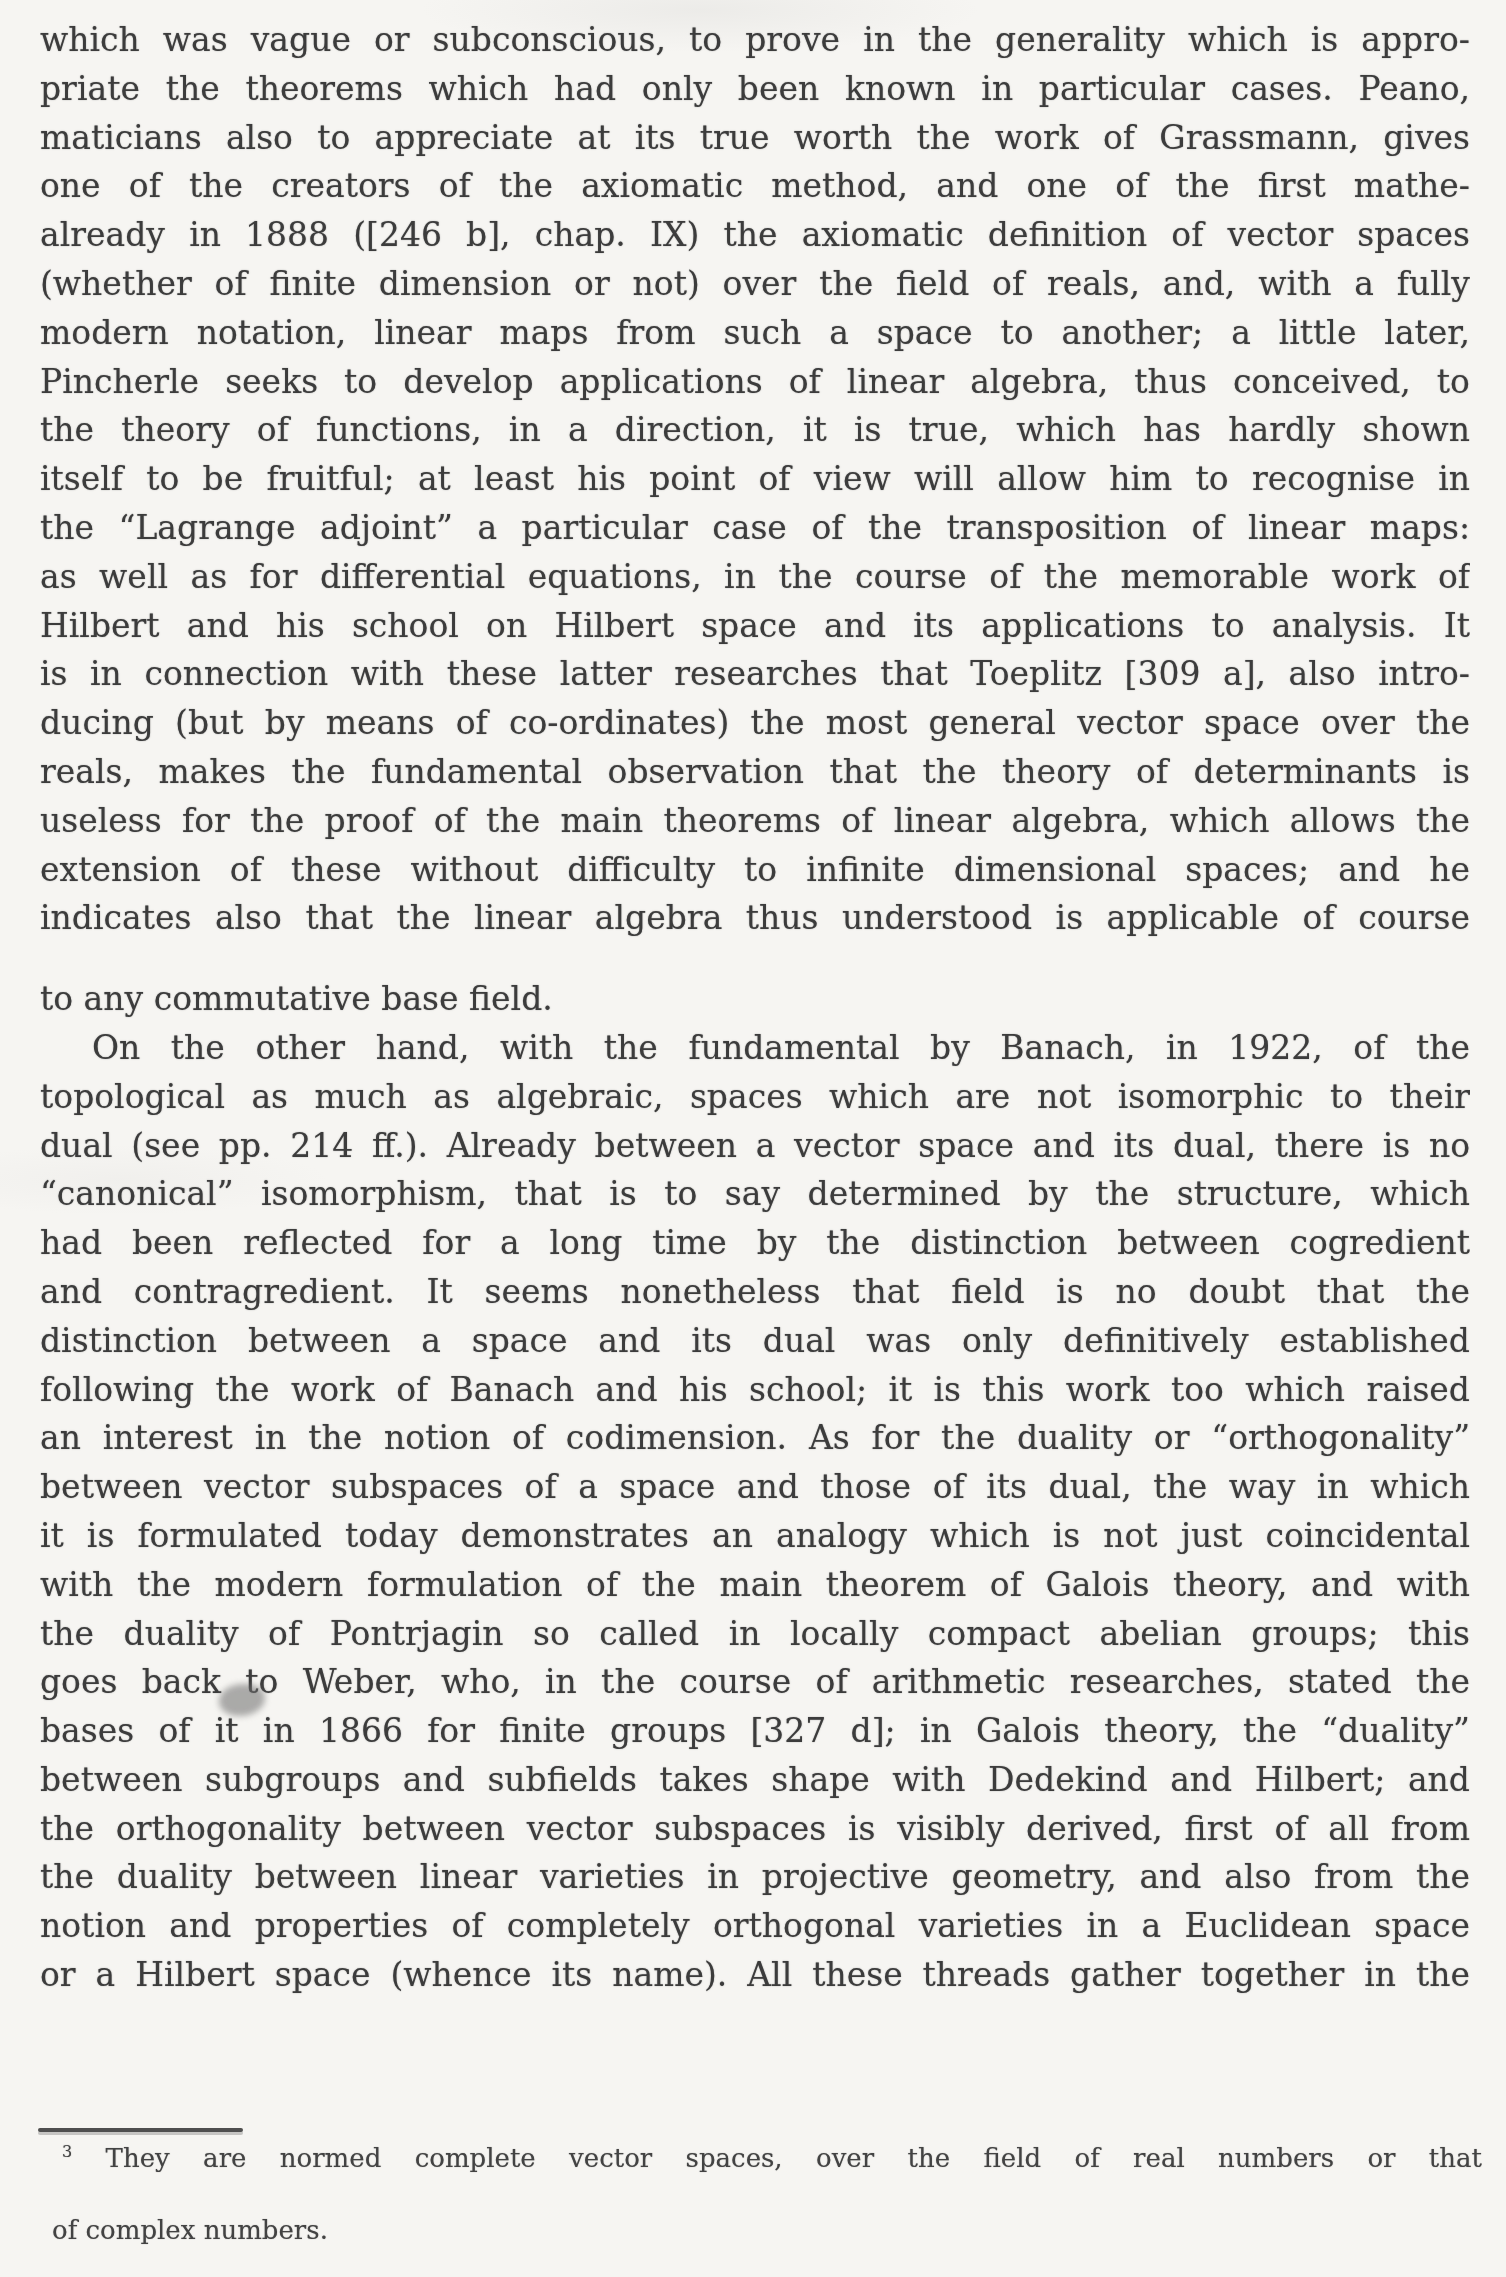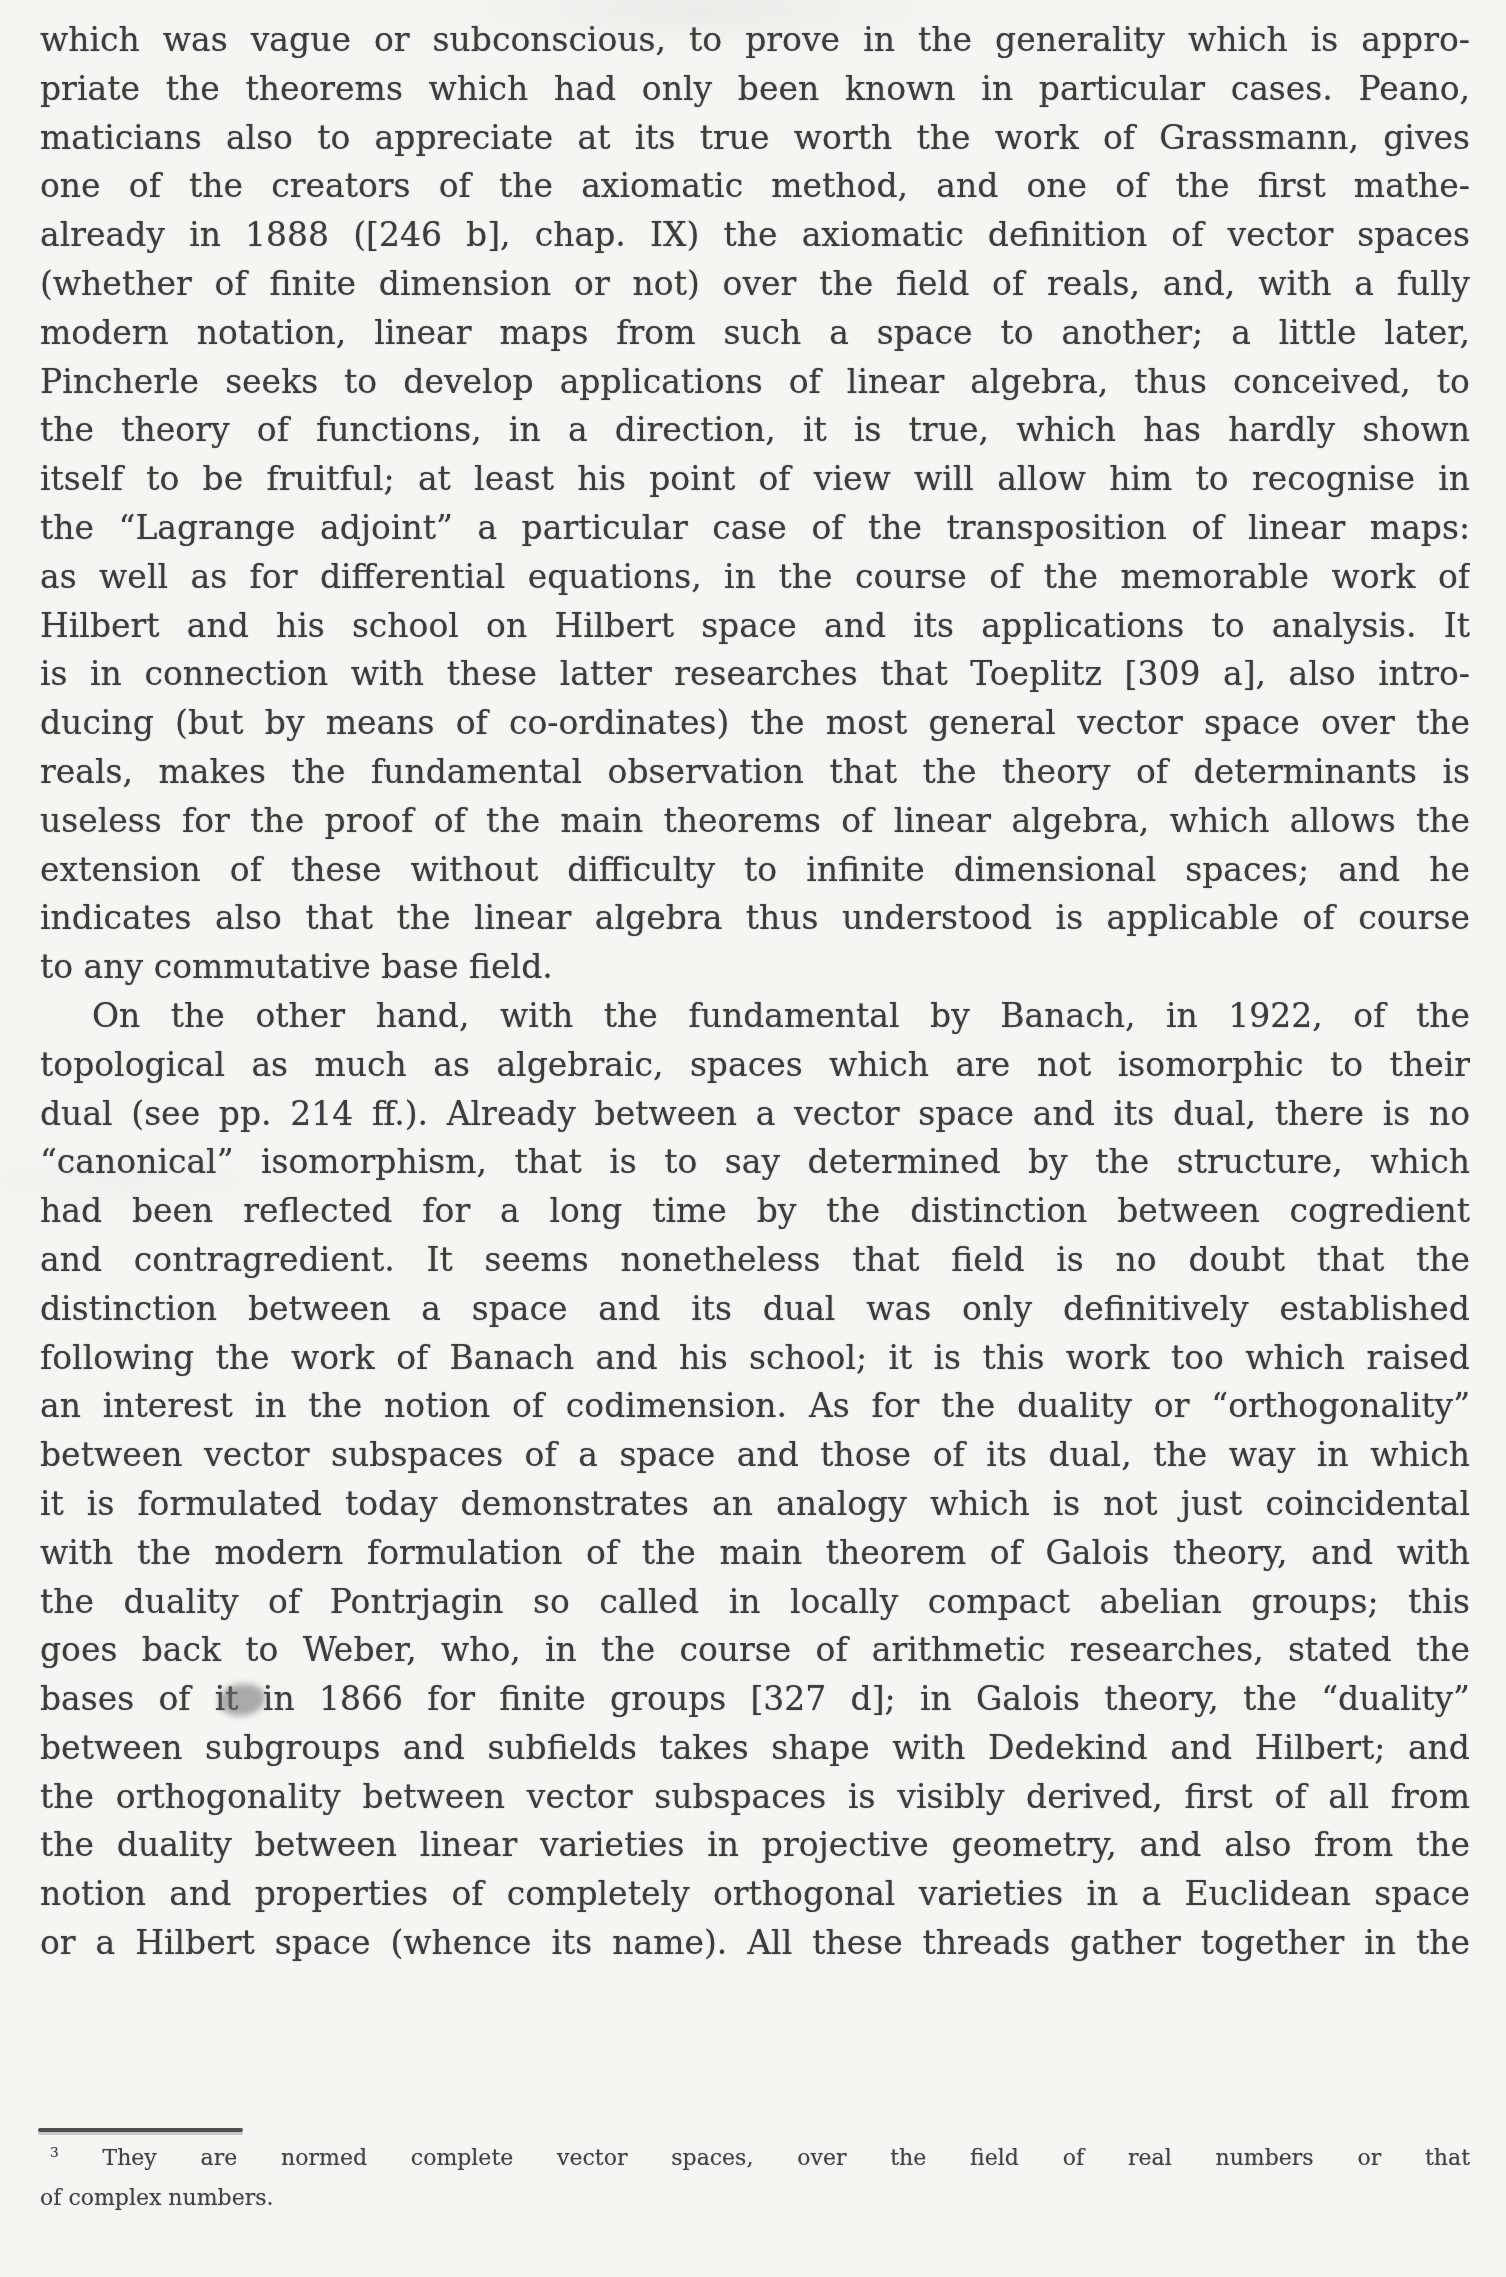--- a/index.html
+++ b/index.html
@@ -24,39 +24,39 @@
     line-height: 48.8px;
     color: #3c3c3c;
     text-shadow: 0 0 1.3px rgba(95,95,95,0.65);
   }
   .line {
     text-align: justify;
     text-align-last: justify;
     height: 48.8px;
     overflow: hidden;
   }
-  .line.no-just { text-align: left; text-align-last: left; }
+  .line.no-just { text-align: left; text-align-last: left; margin-top: 32px; }
   .line.indent { text-indent: 52px; }
   .sup {
     vertical-align: super;
     font-size: 0.62em;
     line-height: 0;
   }
   .footnote-rule {
     position: absolute;
     left: 38px; top: 2128px;
     width: 205px; height: 4px;
     background: #4f4f4f;
     border-radius: 2px;
     box-shadow: 0 3px 0 rgba(110,110,110,0.35);
   }
   .footnote {
     position: absolute;
-    left: 40px; top: 2138px; width: 1430px;
-    font-size: 22px;
+    left: 52px; top: 2138px; width: 1430px;
+    font-size: 26px;
     line-height: 40px;
     color: #434343;
     text-shadow: 0 0 1.1px rgba(95,95,95,0.6);
   }
   .footnote .line { height: 40px; }
   .footnote .line.fn-first { text-indent: 10px; }
   .smudge {
     position: absolute;
     left: 219px; top: 1684px;
     width: 46px; height: 32px;

